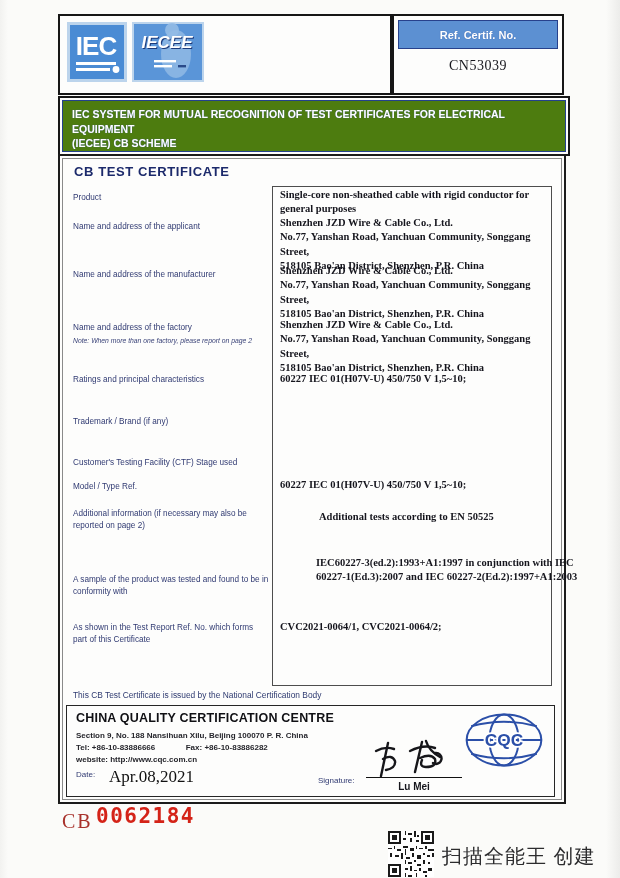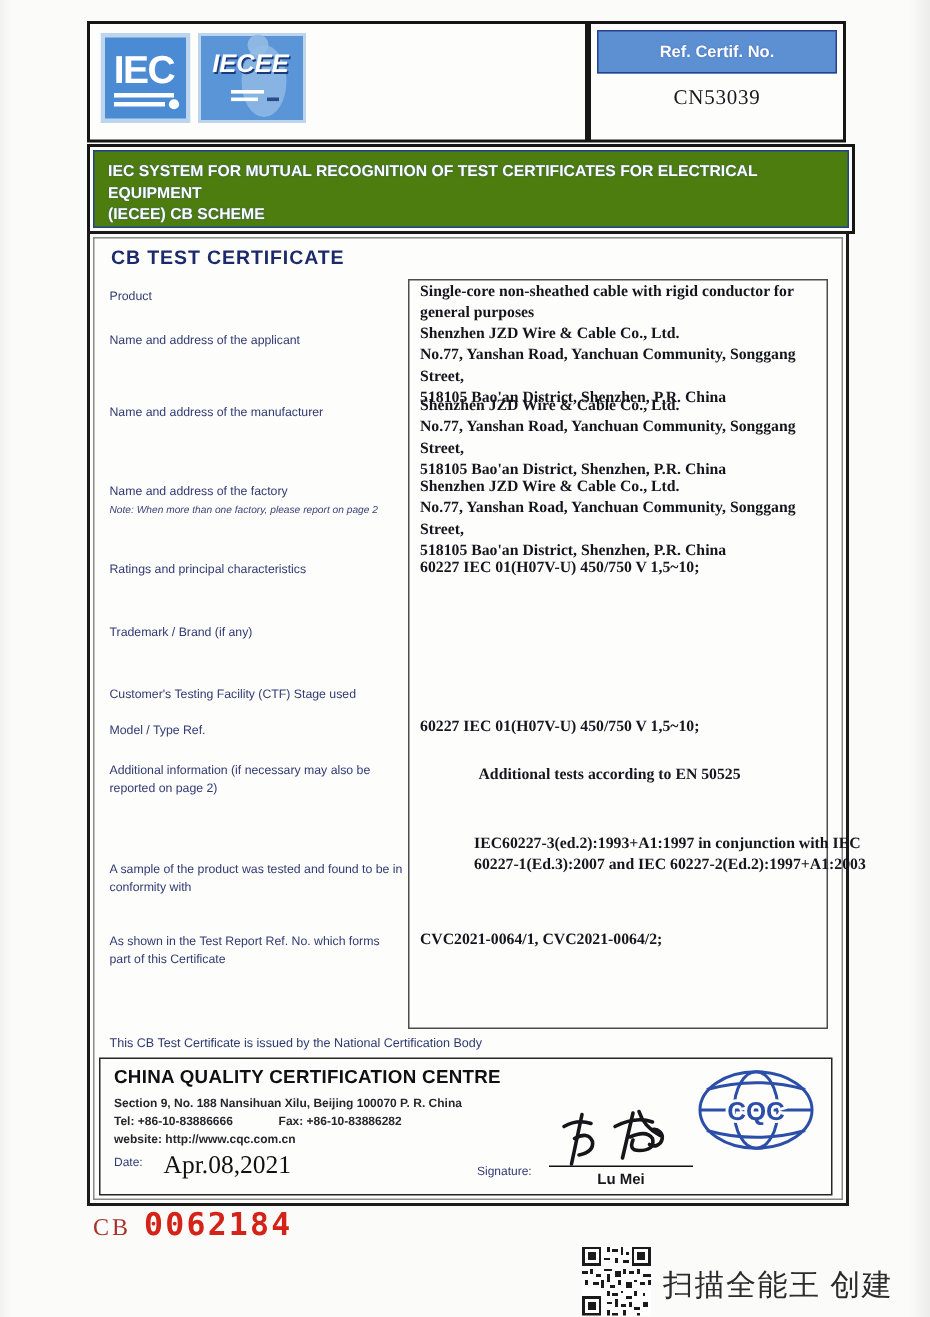--- a/index.html
+++ b/index.html
@@ -36,21 +36,21 @@
   
   .footer-box{border:1px solid #262626;background:#fdfdfc;}
   .issuer-name{font-weight:bold;font-size:12.5px;color:#101014;letter-spacing:.2px;}
   .issuer-line{font-size:8px;font-weight:bold;color:#26262c;margin-top:3px;}
   .date-lbl,.sig-lbl{color:#303a72;font-size:8px;}
   .date-val{font-family:"Liberation Serif",serif;font-weight:normal;font-size:17px;color:#111;}
   .sig-line{border-top:1.6px solid #111;width:96px;}
   .sig-name{font-weight:bold;font-size:10px;color:#17171d;text-align:center;width:96px;margin-top:2px;}
 
   
-  .cb-prefix{font-family:"Liberation Serif",serif;color:#a8322c;font-size:16px;letter-spacing:2px;}
+  .cb-prefix{font-family:"Liberation Serif",serif;color:#a8322c;font-size:20px;letter-spacing:2px;}
   .cb-number{font-family:"DejaVu Sans Mono",monospace;color:#d42318;font-size:21px;
     font-weight:bold;letter-spacing:1.5px;}
 
   .watermark-txt{font-size:20px;color:#2c2c2e;letter-spacing:1px;font-weight:500;}
 </style>
 </head>
 <body>
 
 <div class="page">
 

